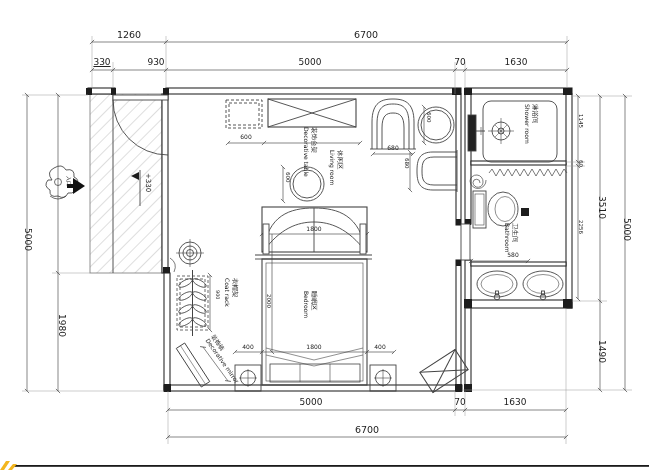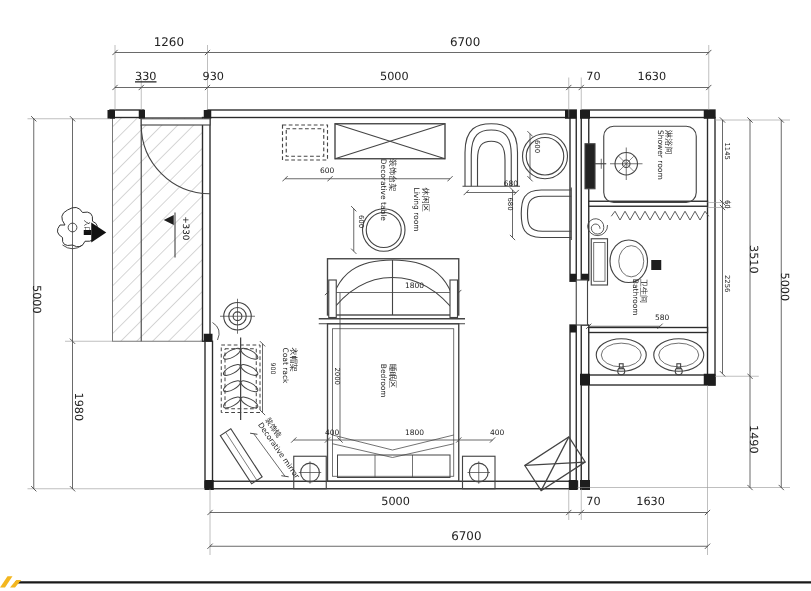--- a/index.html
+++ b/index.html
@@ -1,19 +1,19 @@
 <!DOCTYPE html>
 <html><head>
 <meta charset="utf-8">
 <style>
   html,body{margin:0;padding:0;background:#fff;}
   #plan{position:relative;width:649px;height:473px;background:#ffffff;overflow:hidden;
         font-family:"DejaVu Sans",sans-serif;color:#222;}
   #plan svg{position:absolute;left:0;top:0;}
-  .dim{position:absolute;font-size:9px;color:#222;text-align:left;white-space:nowrap;line-height:1;margin-left:24px;}
+  .dim{position:absolute;font-size:9px;color:#222;text-align:center;white-space:nowrap;line-height:1;}
   .dim.big{font-size:9.5px;}
   .dim.sm{font-size:6px;}
   .vlabel{position:absolute;transform-origin:0 0;transform:rotate(90deg);
           white-space:nowrap;line-height:1;font-size:9px;color:#222;}
   .vlabel .row{line-height:8px;}
   .vlabel.xs{font-size:5.5px;}
   .vlabel.xxs{font-size:5px;}
   .vlabel.lvl{font-size:7px;}
   .bil{font-size:6px;}
   .bil .zh{font-size:6.5px;}

